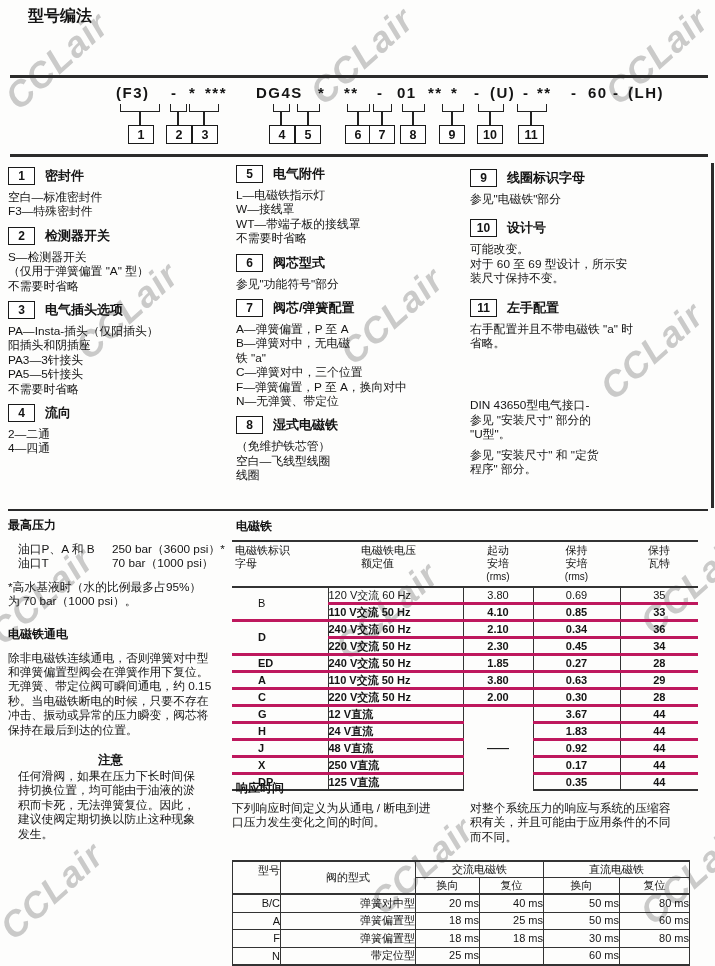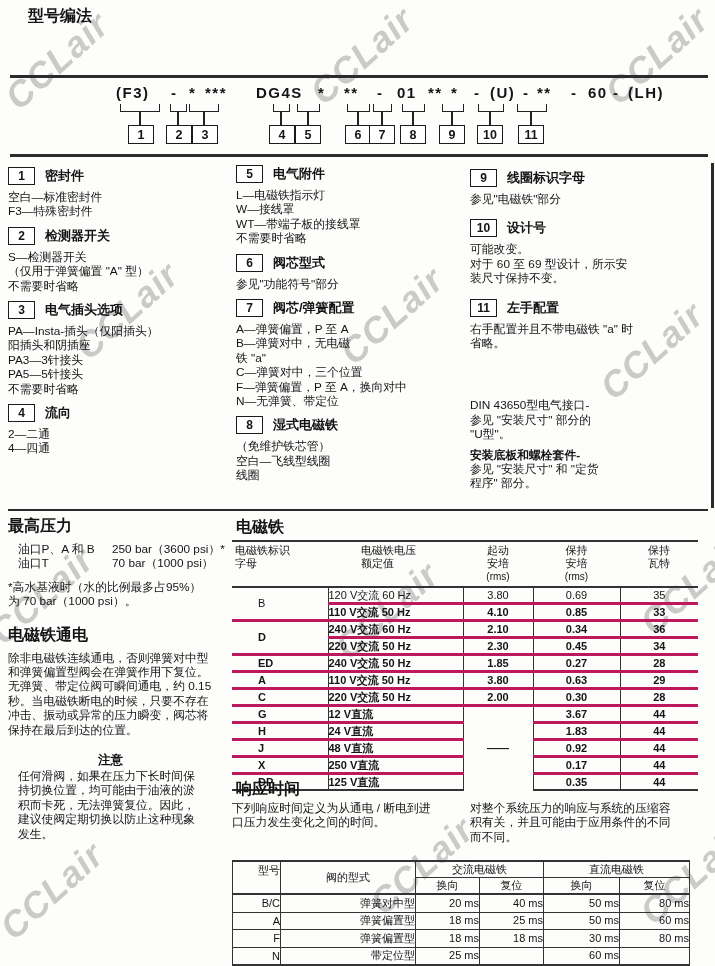--- a/index.html
+++ b/index.html
@@ -14,21 +14,21 @@
     font:italic bold 36px "Liberation Sans","DejaVu Sans",sans-serif;
     color:#b9b9b9;opacity:.75;letter-spacing:1px;
     transform:rotate(-42deg);white-space:nowrap;
   }
   
   #content{position:absolute;inset:0;z-index:1;}
   .rule{position:absolute;background:#2b2b2b;}
   .ln{white-space:nowrap;line-height:14.4px;font-size:11.8px;}
   .b{font-weight:bold;}
   h1.title{position:absolute;left:28px;top:6px;margin:0;font-size:16px;font-weight:bold;}
-  h2.h{font-size:16px;font-weight:bold;margin:0;line-height:19px;}
+  h2.h{font-size:12px;font-weight:bold;margin:0;line-height:19px;}
   
   .code-seg{position:absolute;top:84px;font-size:15px;font-weight:600;letter-spacing:1.5px;white-space:pre;}
   .brk{position:absolute;top:104px;height:7px;
        border-left:1.6px solid #222;border-right:1.6px solid #222;border-bottom:1.6px solid #222;}
   .stm{position:absolute;top:111px;width:1.6px;height:14px;background:#222;}
   .nbx{position:absolute;top:125px;width:24px;height:17px;border:1.9px solid #1a1a1a;background:#fff;
        display:flex;align-items:center;justify-content:center;font-size:12.5px;font-weight:bold;}
   
   .col{position:absolute;font-size:11.8px;}
   #col1{left:8px;top:166px;width:224px;}
@@ -267,21 +267,20 @@
       </div>
       <div class="ln">右手配置并且不带电磁铁 "a" 时</div>
       <div class="ln">省略。</div>
     </div>
     <div style="margin-top:48px">
       <div class="ln">DIN 43650型电气接口-</div>
       <div class="ln">参见 "安装尺寸" 部分的</div>
       <div class="ln">"U型"。</div>
     </div>
     <div style="margin-top:6px">
-      <div class="ln b">安装底板和螺栓套件-</div>
       <div class="ln">参见 "安装尺寸" 和 "定货</div>
       <div class="ln">程序" 部分。</div>
     </div>
   </div>
 
   <div id="bleft">
     <h2 class="h">最高压力</h2>
     <div style="margin-top:7px">
       <div class="prow ln">
         <span class="plabel">油口P、A 和 B</span>

